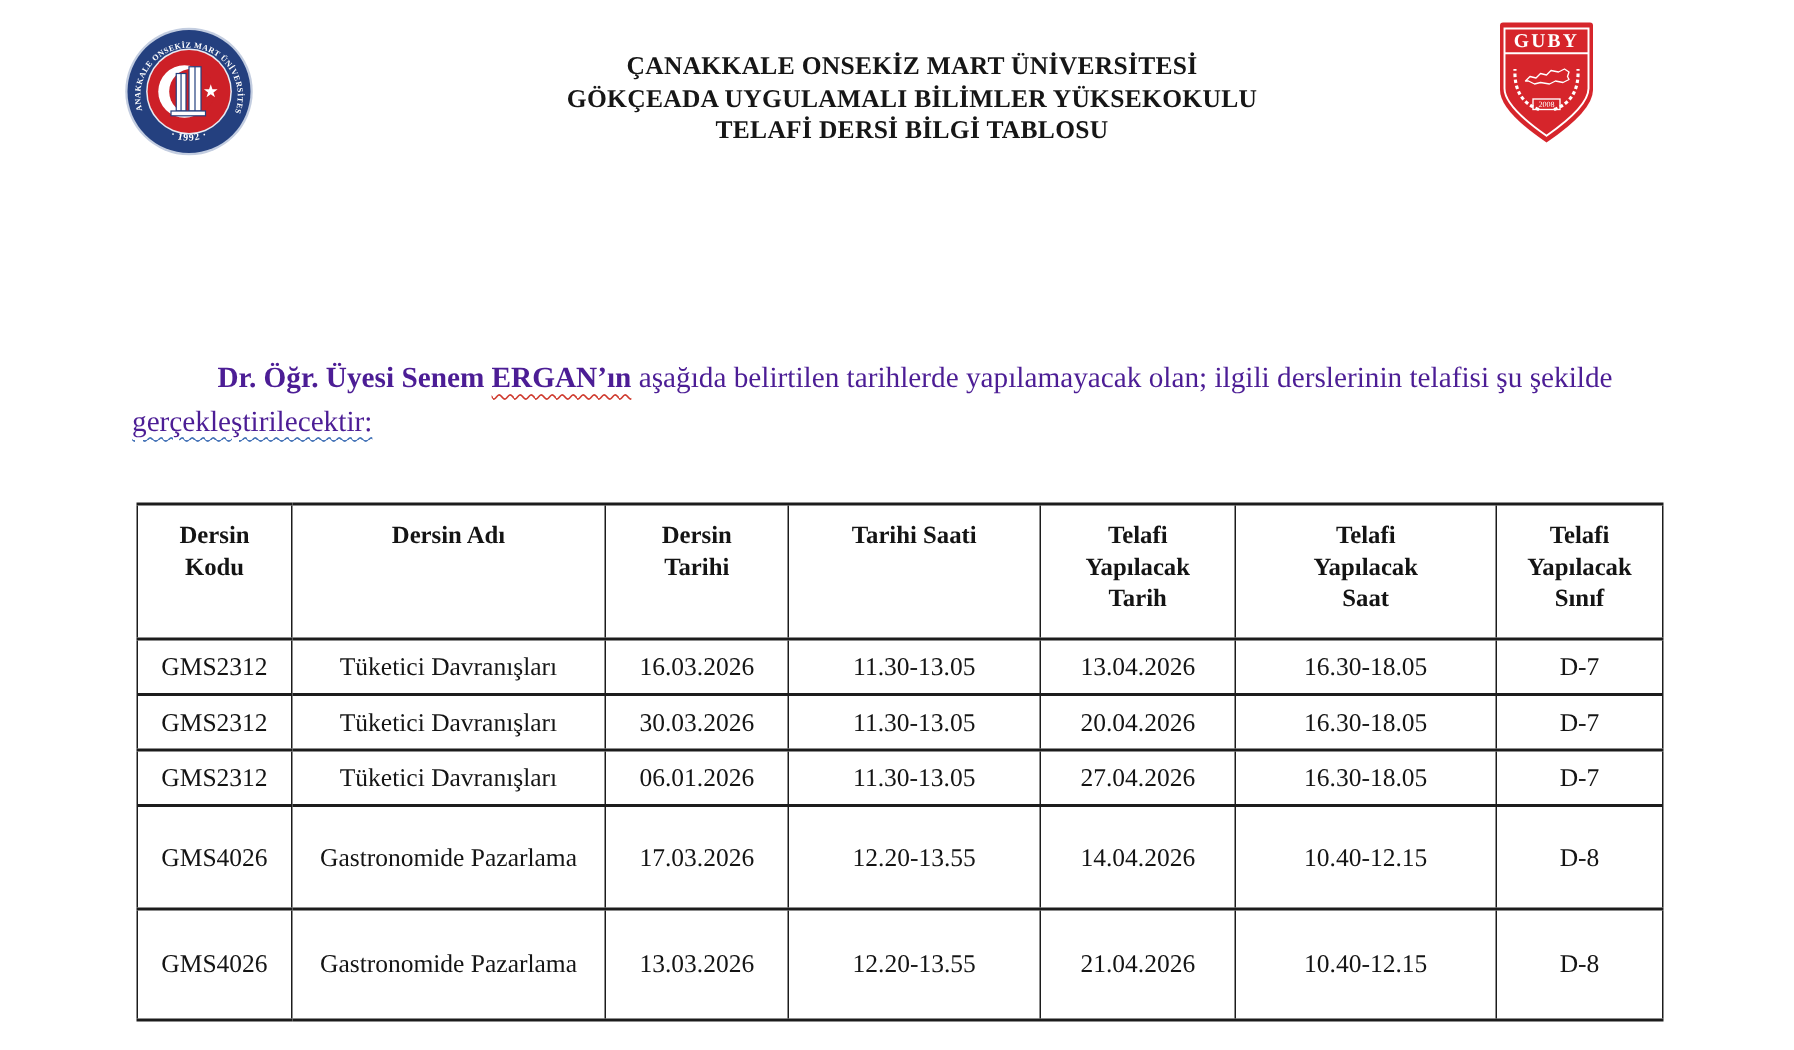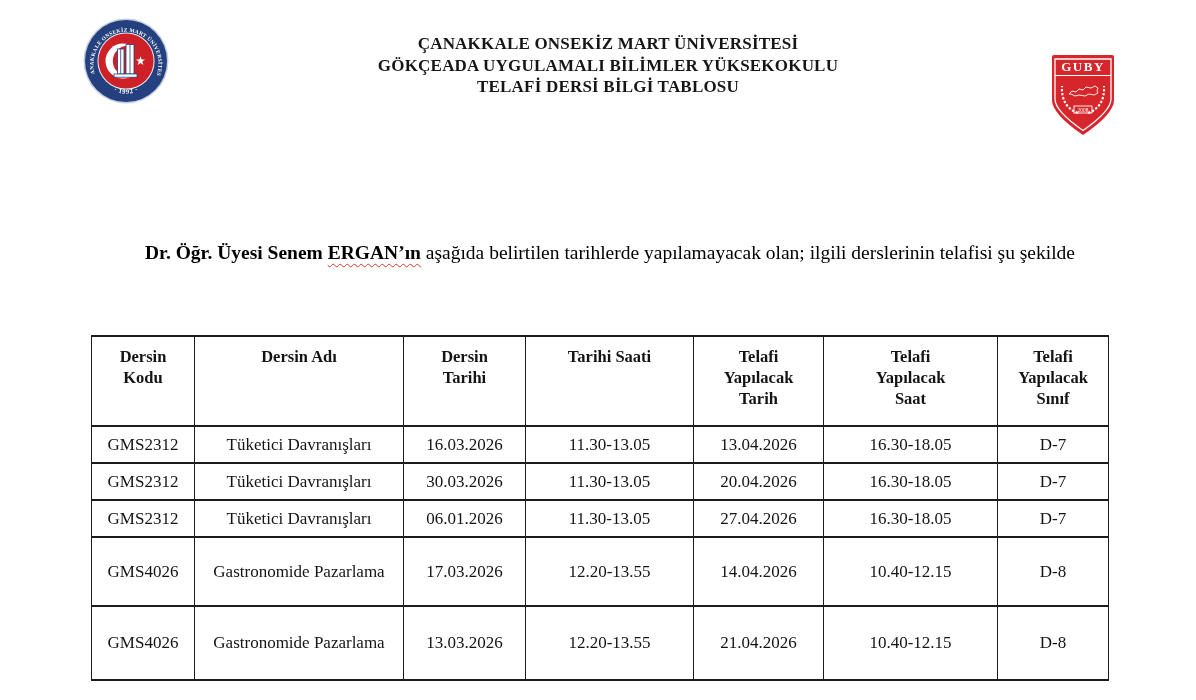--- a/index.html
+++ b/index.html
@@ -32,36 +32,35 @@
     text-align: center;
     transform: translateX(10px);
     font-weight: bold;
     font-size: 17px;
     line-height: 21.5px;
     letter-spacing: 0.2px;
     color: #161616;
   }
   .guby-badge {
     position: absolute;
-    left: 1050px;
+    left: 998px;
     top: 14px;
     width: 66px;
     height: 84px;
-    margin-top: 40px;
   }
 
   
   .para {
     position: absolute;
     left: 88px;
     top: 239px;
     width: 966px;
     font-size: 19.5px;
     line-height: 28.5px;
-    color: #000000;
+    color: #4c1d95;
   }
   .para .line1 {
     text-align: justify;
     text-align-last: justify;
     text-indent: 57px;
     white-space: nowrap;
   }
   .para .line2 {
     text-align: left;
   }
@@ -171,20 +170,21 @@
 
     <path d="M19,40 l3,-3 4,1 3,-3 4,1 3,-3 5,1 4,-2 3,2 -1,3 1,2 -4,2 -5,-1 -4,2 -6,-1 -4,1 -4,-2 z" fill="none" stroke="#ffffff" stroke-width="0.9" stroke-linejoin="round"></path>
 
     <rect x="24" y="52" width="18" height="7" fill="none" stroke="#ffffff" stroke-width="0.9"></rect>
     <text x="33" y="57.6" text-anchor="middle" font-size="5.4" fill="#ffffff">2008</text>
   </svg>
 </div>
 
 <div class="para">
   <div class="line1"><span class="b">Dr. Öğr. Üyesi Senem </span><span class="b misspell">ERGAN’ın</span><span> aşağıda belirtilen tarihlerde yapılamayacak olan; ilgili derslerinin telafisi şu şekilde</span></div>
+  <div class="line2"><span class="grammar">gerçekleştirilecektir:</span></div>
 </div>
 
 <div class="tbl-wrap">
   <table class="telafi">
     <colgroup>
       <col style="width:103px">
         <col style="width:209px">
         <col style="width:122px">
       <col style="width:168px">
         <col style="width:130px">

